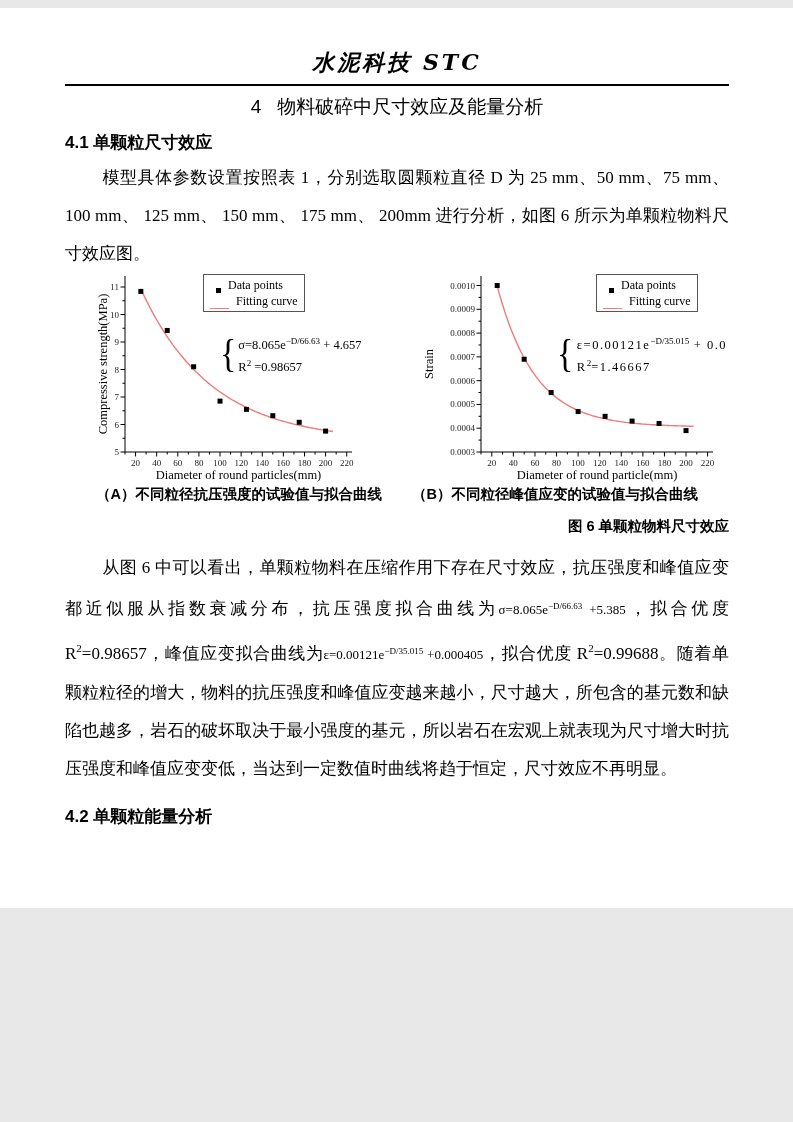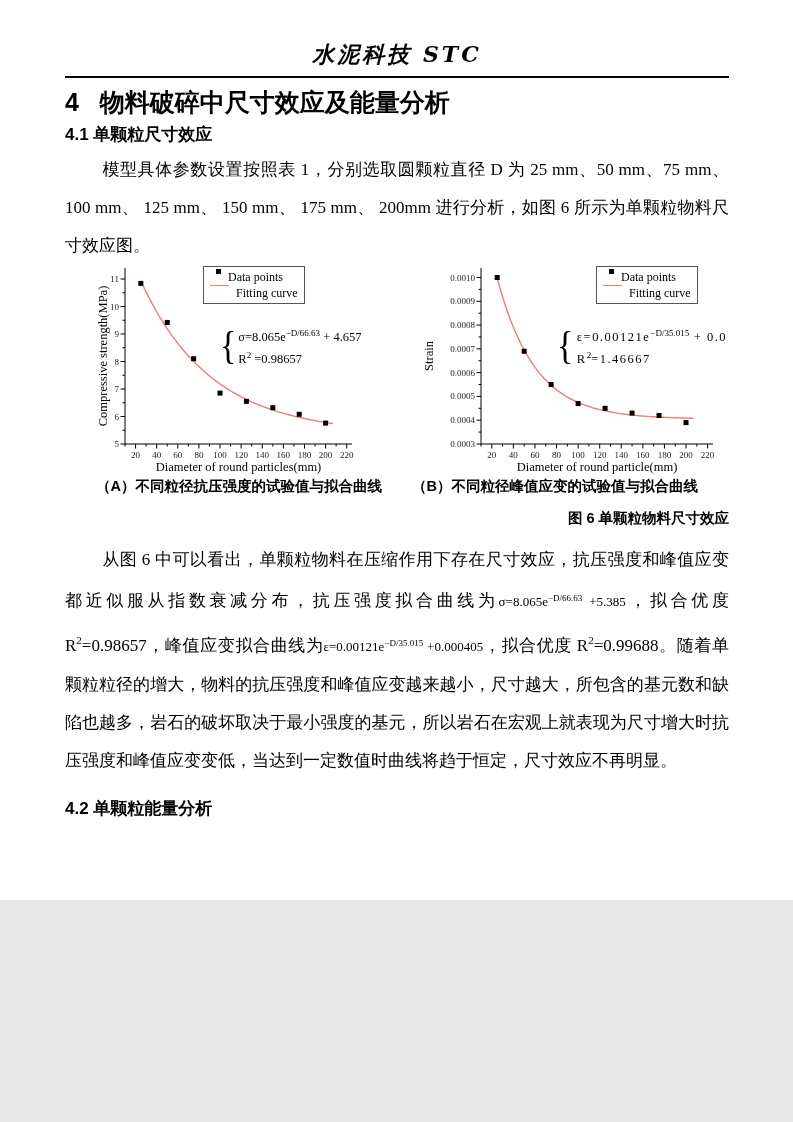--- a/index.html
+++ b/index.html
@@ -1,44 +1,44 @@
 <!DOCTYPE html>
 <html><head>
 <meta charset="utf-8">
 <style>
   html,body{margin:0;padding:0;background:#e8e8e8;}
-  .page{position:relative;width:793px;height:900px;background:#ffffff;margin:0 auto;
+  .page{position:relative;width:793px;height:900px;background:#ffffff;margin:8px auto;
         font-family:"Liberation Serif",serif;color:#000;overflow:hidden;}
   .abs{position:absolute;left:65px;width:664px;}
   .header{top:40px;text-align:center;}
   .header-title{font-family:"DejaVu Serif",serif;font-style:italic;font-weight:600;
                 font-size:22px;letter-spacing:3px;}
   .header-rule{top:76px;height:0;border-top:2px solid #000;}
-  .h1{top:86px;margin:0;font-family:"Liberation Sans",sans-serif;font-weight:bold;
-      font-size:25px;white-space:pre-wrap;}
+  .h1{top:86px;margin:0;font-family:"Liberation Sans",sans-serif;font-weight:normal;
+      font-size:19px;white-space:pre-wrap;text-align:center;}
   .h2{margin:0;font-family:"Liberation Sans",sans-serif;font-weight:bold;font-size:17px;
       white-space:pre-wrap;}
   .h2-41{top:123px;}
   .h2-42{top:797px;}
   .body{margin:0;font-size:17px;line-height:38px;text-align:justify;text-indent:2.2em;}
   .p1{top:151px;}
   .p2{top:541px;}
   .p3{top:829px;}
   .formula{font-size:13px;}
   .fsup{font-size:9px;vertical-align:super;letter-spacing:0;}
   .bsup{font-size:11px;vertical-align:super;}
   .figure-row{top:262px;height:218px;}
   .chart{position:absolute;top:0;}
   .chart svg.plot-svg{position:absolute;left:0;top:0;}
   .clip{overflow:hidden;}
   .tick{font-size:9px;font-family:"Liberation Serif",serif;fill:#1a1a1a;}
   .axis-label{font-size:12.5px;font-family:"Liberation Serif",serif;fill:#000;}
   .legend{position:absolute;background:#fff;border:1px solid #555;padding:2px 6px 2px 6px;
           font-size:12px;line-height:16px;white-space:nowrap;z-index:2;}
-  .legend-row{display:flex;align-items:flex-start;gap:7px;}
+  .legend-row{display:flex;align-items:flex-end;gap:7px;}
   .sq{display:inline-block;width:5px;height:5px;background:#000;margin-left:6px;}
   .ln{display:inline-block;width:19px;height:0;border-top:1.5px solid #ef7b7b;}
   .annot{position:absolute;display:flex;align-items:center;z-index:2;font-size:12.5px;
          line-height:18px;white-space:nowrap;}
   .brace{font-size:34px;font-weight:100;margin-right:2px;transform:scaleY(1.15);}
   .spaced{letter-spacing:1.5px;}
   .caption-ab{top:477px;display:flex;justify-content:center;gap:30px;
               font-family:"Liberation Sans",sans-serif;font-weight:bold;font-size:14.5px;}
   .caption-fig{top:509px;text-align:right;font-family:"Liberation Sans",sans-serif;
                font-weight:bold;font-size:14.5px;}

